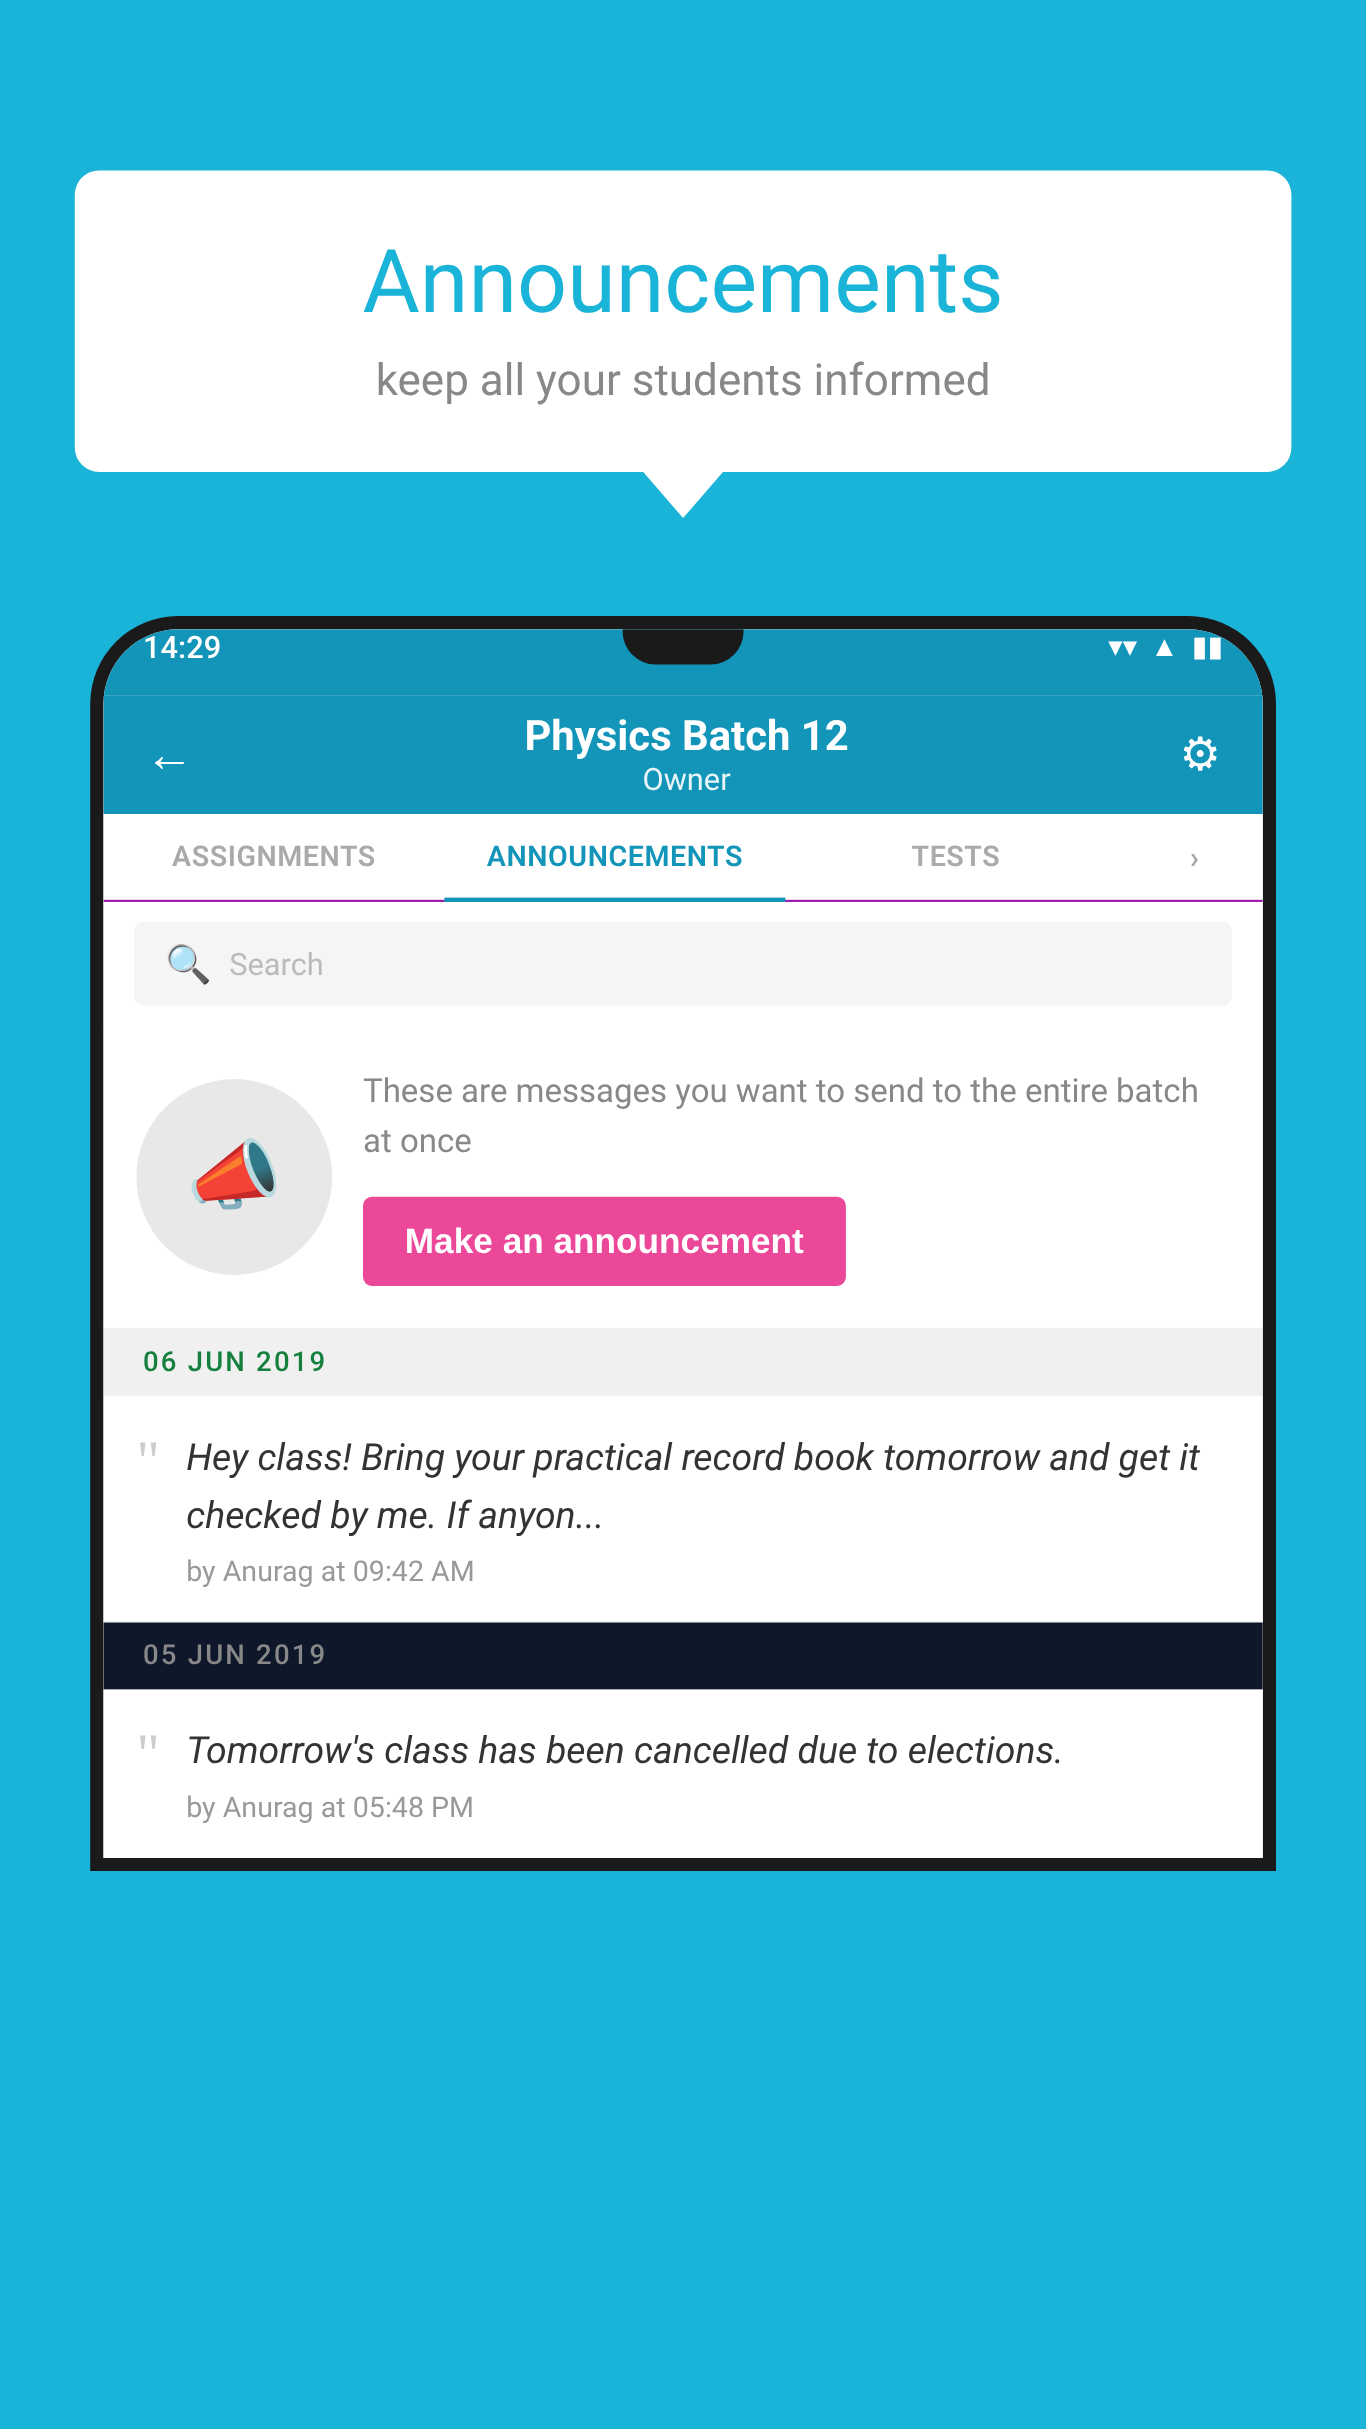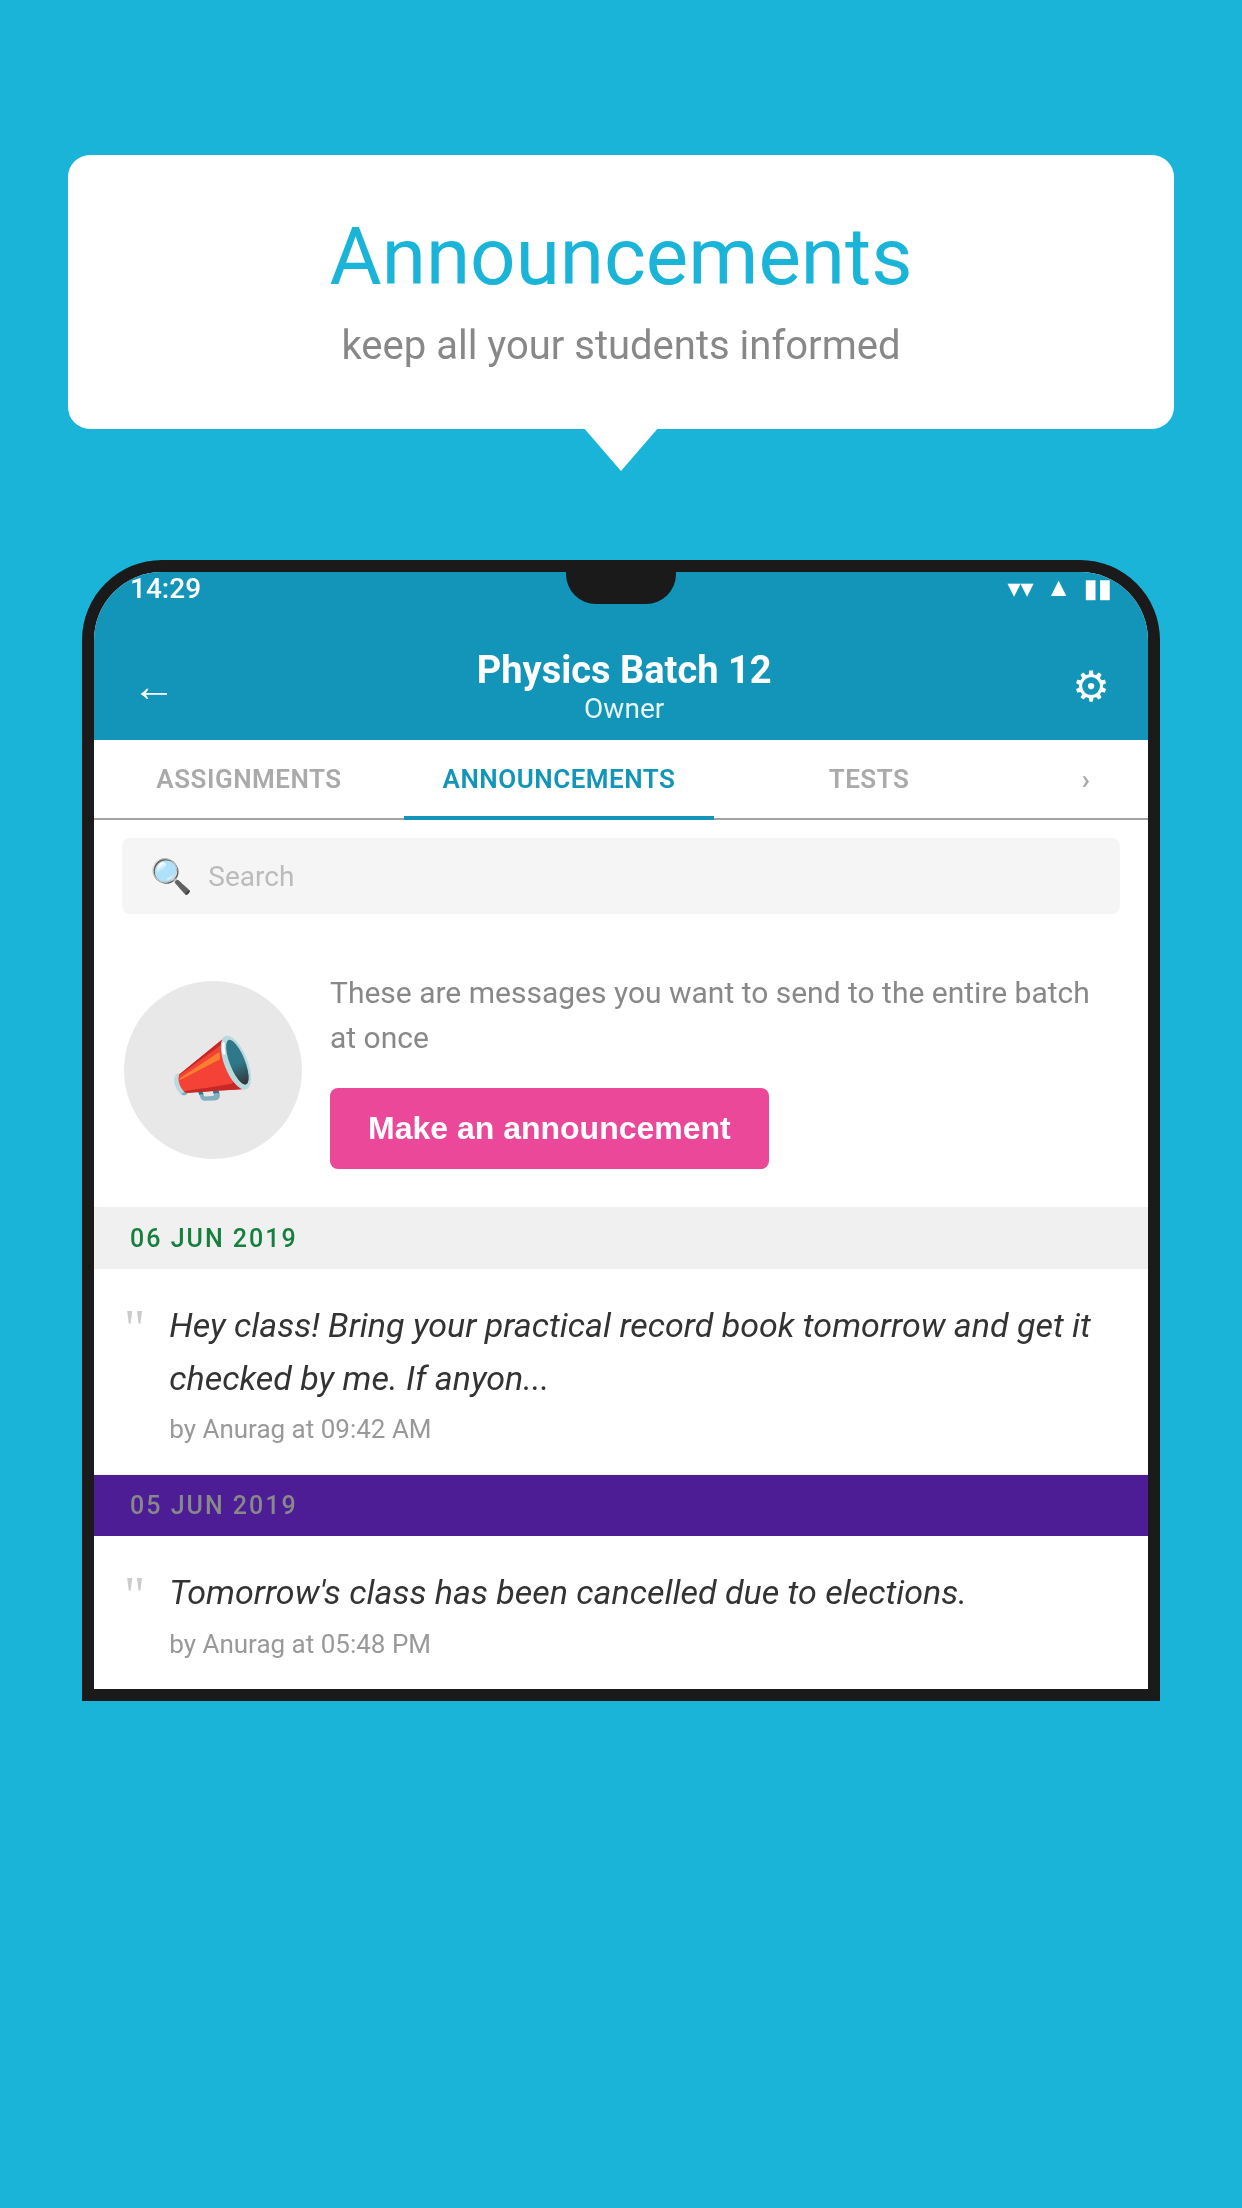--- a/index.html
+++ b/index.html
@@ -139,21 +139,21 @@
     .settings-icon {
       color: white;
       font-size: 42px;
       cursor: pointer;
     }
 
     
     .tabs-bar {
       background: white;
       display: flex;
-      border-bottom: 2px solid #a3a3a3;
+      border-bottom: 2px solid #a21caf;
       height: 80px;
       align-items: stretch;
     }
     .tab-item {
       flex: 1;
       display: flex;
       align-items: center;
       justify-content: center;
       font-size: 26px;
       font-weight: 600;
@@ -281,21 +281,21 @@
       font-style: italic;
       line-height: 1.55;
       margin-bottom: 10px;
     }
     .announcement-meta {
       font-size: 26px;
       color: #999;
     }
 
     .date-separator-2 {
-      background: #4c1d95;
+      background: #0f172a;
       padding: 16px 36px;
       font-size: 25px;
       color: #888;
       font-weight: 500;
       letter-spacing: 2px;
     }
     .announcement-item-2 {
       background: white;
       padding: 30px 30px 30px;
       display: flex;

